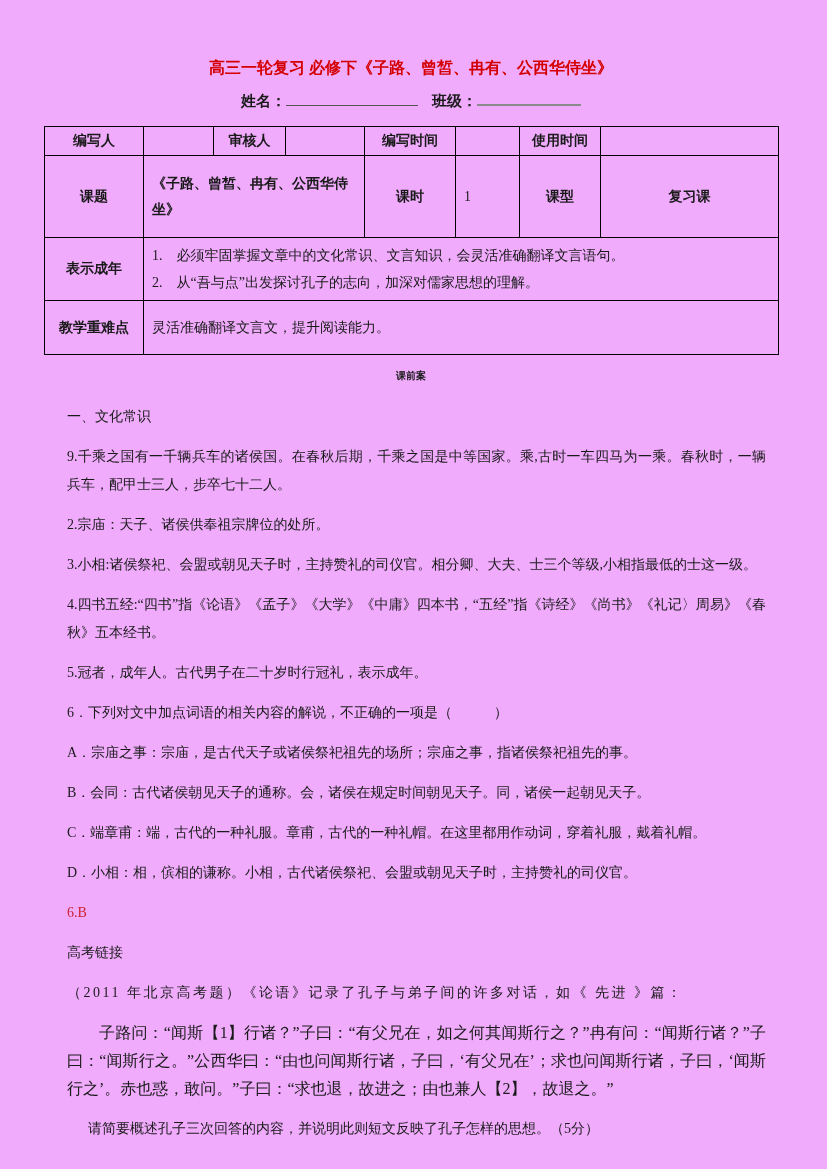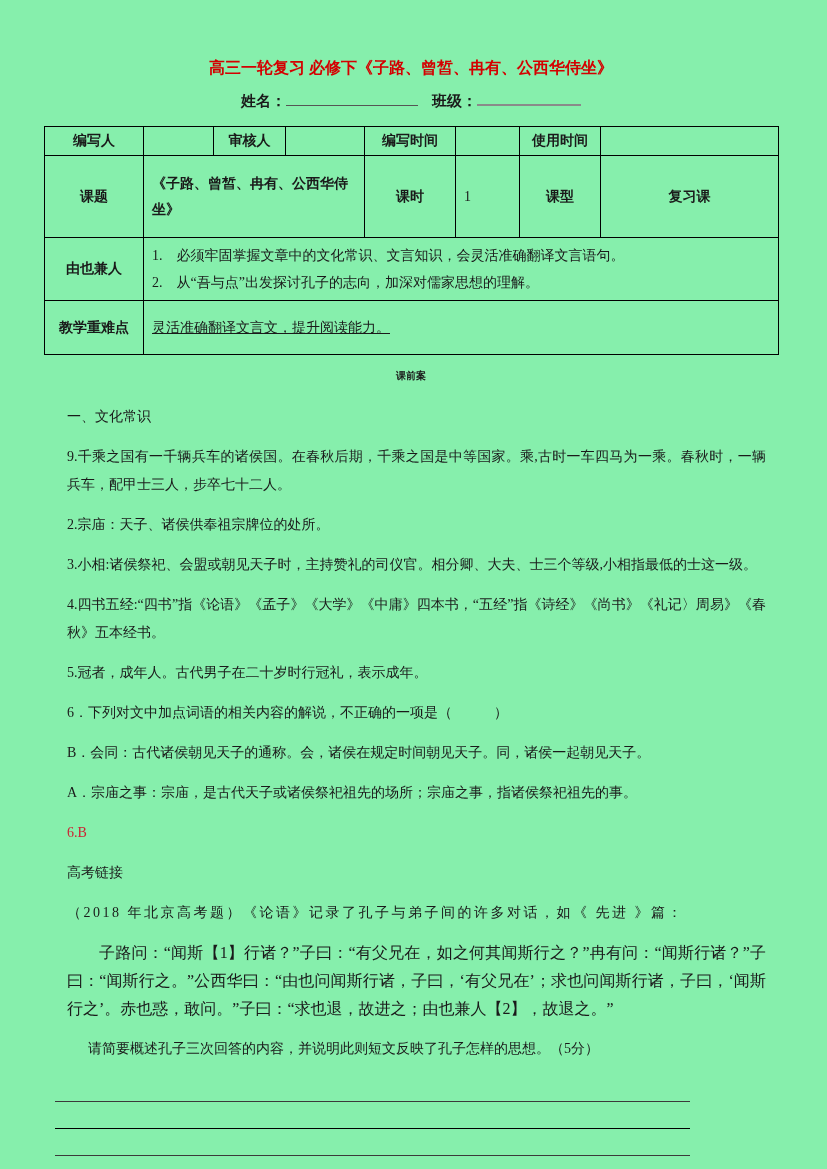--- a/index.html
+++ b/index.html
@@ -2,21 +2,21 @@
 <html><head>
 <meta charset="utf-8">
 <style>
   * { box-sizing: border-box; }
   html, body { margin: 0; padding: 0; background: #ffffff; }
   .page {
     position: relative;
     width: 827px;
     height: 1169px;
     margin: 0 auto;
-    background: #86efac;
+    background: #f0abfc;
     font-family: "Liberation Serif", "DejaVu Serif", serif;
     font-size: 14px;
     color: #1a1a1a;
     padding: 56px 49px 0 44px;
     overflow: hidden;
   }
   .doc-title {
     text-align: center;
     font-weight: bold;
     font-size: 16px;
@@ -50,21 +50,21 @@
   table.info td {
     border: 1.2px solid #000;
     padding: 4px 8px;
     vertical-align: middle;
   }
   td.lbl { text-align: center; font-weight: bold; }
   td.val-left { text-align: left; font-weight: normal; padding-left: 10px; }
   td.topic-val { font-weight: bold; line-height: 26px; padding-left: 10px; }
   td.center-b { text-align: center; font-weight: bold; }
   .obj-line { line-height: 27px; }
-  td.top { vertical-align: top; padding-top: 5px; text-decoration: underline; }
+  td.top { vertical-align: top; padding-top: 5px; }
   .pre-heading {
     text-align: center;
     font-weight: bold;
     font-size: 10px;
     line-height: 30px;
     margin-top: 6px;
   }
   .content { padding-left: 11px; }
   .content p {
     margin: 12px;
@@ -122,21 +122,21 @@
     </tr>
     <tr style="height:82px">
       <td class="lbl">课题</td>
       <td colspan="3" class="topic-val">《子路、曾皙、冉有、公西华侍坐》</td>
       <td class="lbl">课时</td>
       <td class="val-left">1</td>
       <td class="lbl">课型</td>
       <td class="center-b">复习课</td>
     </tr>
     <tr style="height:58px">
-      <td class="lbl">由也兼人</td>
+      <td class="lbl">表示成年</td>
       <td colspan="7">
         <div class="obj-line">1.　必须牢固掌握文章中的文化常识、文言知识，会灵活准确翻译文言语句。</div>
         <div class="obj-line">2.　从“吾与点”出发探讨孔子的志向，加深对儒家思想的理解。</div>
       </td>
     </tr>
     <tr style="height:54px">
       <td class="lbl">教学重难点</td>
       <td colspan="7" class="top">灵活准确翻译文言文，提升阅读能力。</td>
     </tr>
   </tbody>
@@ -145,25 +145,27 @@
   <div class="pre-heading">课前案</div>
 
   <div class="content">
     <p class="section-title">一、文化常识</p>
     <p>9.千乘之国有一千辆兵车的诸侯国。在春秋后期，千乘之国是中等国家。乘,古时一车四马为一乘。春秋时，一辆兵车，配甲士三人，步卒七十二人。</p>
     <p>2.宗庙：天子、诸侯供奉祖宗牌位的处所。</p>
     <p>3.小相:诸侯祭祀、会盟或朝见天子时，主持赞礼的司仪官。相分卿、大夫、士三个等级,小相指最低的士这一级。</p>
     <p>4.四书五经:“四书”指《论语》《孟子》《大学》《中庸》四本书，“五经”指《诗经》《尚书》《礼记〉周易》《春秋》五本经书。</p>
     <p>5.冠者，成年人。古代男子在二十岁时行冠礼，表示成年。</p>
     <p>6．下列对文中加点词语的相关内容的解说，不正确的一项是（　　　）</p>
+    <p>A．宗庙之事：宗庙，是古代天子或诸侯祭祀祖先的场所；宗庙之事，指诸侯祭祀祖先的事。</p>
     <p>B．会同：古代诸侯朝见天子的通称。会，诸侯在规定时间朝见天子。同，诸侯一起朝见天子。</p>
-    <p>A．宗庙之事：宗庙，是古代天子或诸侯祭祀祖先的场所；宗庙之事，指诸侯祭祀祖先的事。</p>
+    <p>C．端章甫：端，古代的一种礼服。章甫，古代的一种礼帽。在这里都用作动词，穿着礼服，戴着礼帽。</p>
+    <p>D．小相：相，傧相的谦称。小相，古代诸侯祭祀、会盟或朝见天子时，主持赞礼的司仪官。</p>
     <p class="answer-red">6.B</p>
     <p>高考链接</p>
-    <p class="spaced">（2018 年北京高考题）《论语》记录了孔子与弟子间的许多对话，如《 先进 》篇：</p>
+    <p class="spaced">（2011 年北京高考题）《论语》记录了孔子与弟子间的许多对话，如《 先进 》篇：</p>
     <p class="quote">子路问：“闻斯【1】行诸？”子曰：“有父兄在，如之何其闻斯行之？”冉有问：“闻斯行诸？”子曰：“闻斯行之。”公西华曰：“由也问闻斯行诸，子曰，‘有父兄在’；求也问闻斯行诸，子曰，‘闻斯行之’。赤也惑，敢问。”子曰：“求也退，故进之；由也兼人【2】，故退之。”</p>
     <p class="indent1">请简要概述孔子三次回答的内容，并说明此则短文反映了孔子怎样的思想。（5分）</p>
 
     <div class="answer-area">
       <div class="answer-line"></div>
       <div class="answer-line dark"></div>
       <div class="answer-line"></div>
     </div>
   </div>
 

